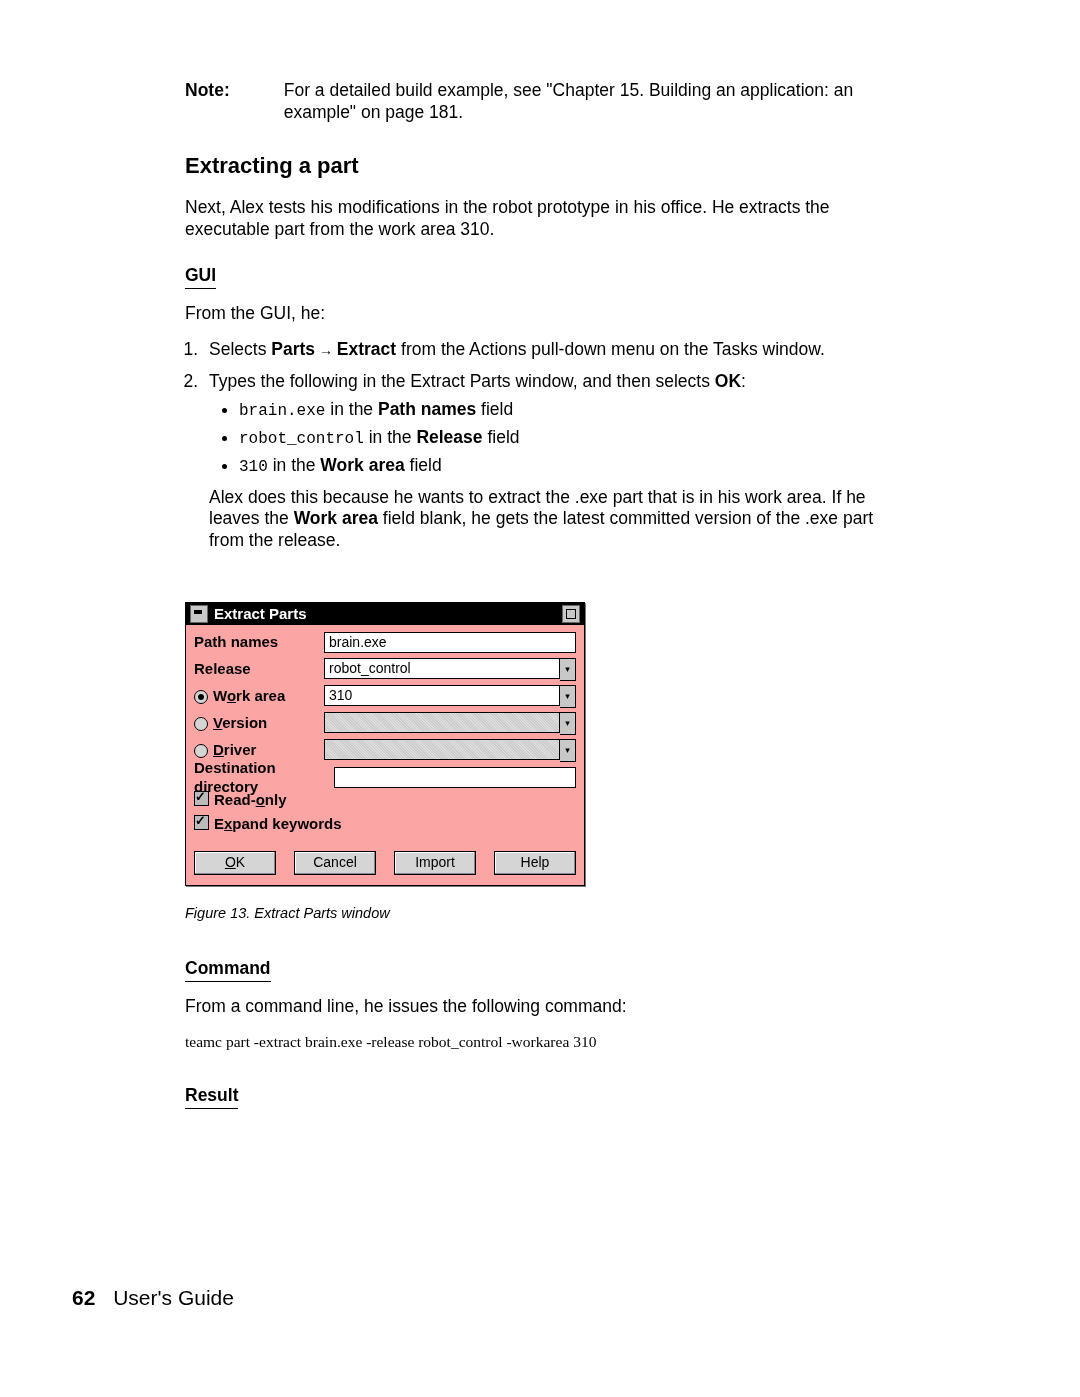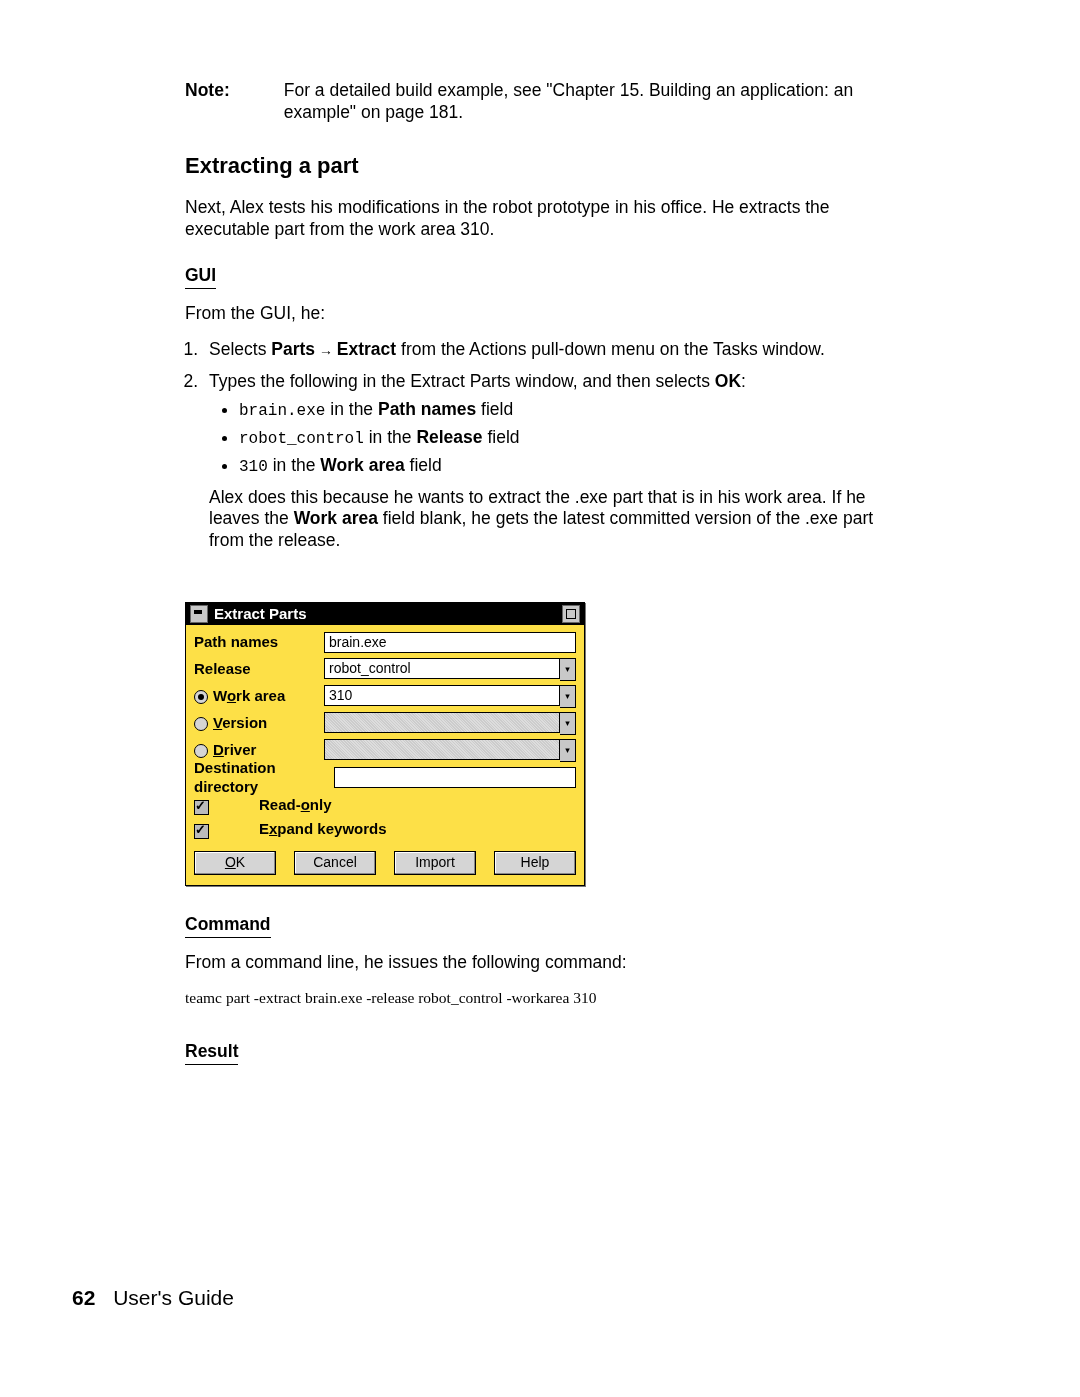--- a/index.html
+++ b/index.html
@@ -39,21 +39,21 @@
   ul.bullets{list-style:disc;margin:6px 0 6px 30px;padding:0;}
   ul.bullets>li{margin-bottom:6px;}
   .after-bullets{margin:10px 0 0 0;}
   .mono{font-family:"Courier New",monospace;font-size:16px;}
   .b{font-weight:bold;}
   .arrow{font-family:Arial;font-size:14px;}
   
   .dialog-wrap{margin:50px 0 18px 0;}
   .dialog{
     width:398px;
-    background:#fde047;
+    background:#fca5a5;
     border:1px solid #000;
     box-shadow:1px 1px 0 #777;
     font-family:Arial,Helvetica,sans-serif;
   }
   .titlebar{
     background:#000;
     color:#fff;
     height:22px;
     display:flex;
     align-items:center;
@@ -129,21 +129,21 @@
   }
   .combo-wrap{flex:1;display:flex;}
   .combo-btn{
     width:15px;height:21px;
     border:1px solid #000;
     border-left:none;
     background:#c8c8c8;
     display:flex;align-items:center;justify-content:center;
     font-size:9px;
   }
-  .check-row{display:flex;align-items:flex-end;height:24px;font-size:15px;font-weight:bold;gap:45px;}
+  .check-row{display:flex;align-items:flex-start;height:24px;font-size:15px;font-weight:bold;}
   .check{
     width:13px;height:13px;border:1px solid #000;background:#bbb;
     margin-right:5px;position:relative;
   }
   .check.on::before{
     content:"✓";
     position:absolute;
     left:0;top:-3px;
     font-size:13px;
     color:#000;
@@ -289,20 +289,21 @@
             <span style="text-decoration:underline">O</span>
             <span>K</span>
           </div>
         <div class="btn">Cancel</div>
         <div class="btn">Import</div>
         <div class="btn">Help</div>
       </div>
     </div>
   </div>
 
+  <div class="figcap">Figure 13. Extract Parts window</div>
 
   <div><span class="sub-heading">Command</span></div>
   <p>From a command line, he issues the following command:</p>
   <pre class="command">teamc part -extract brain.exe -release robot_control -workarea 310</pre>
 
   <div><span class="sub-heading">Result</span></div>
 </div>
 
 <div class="footer">
   <span class="pg">62</span>

